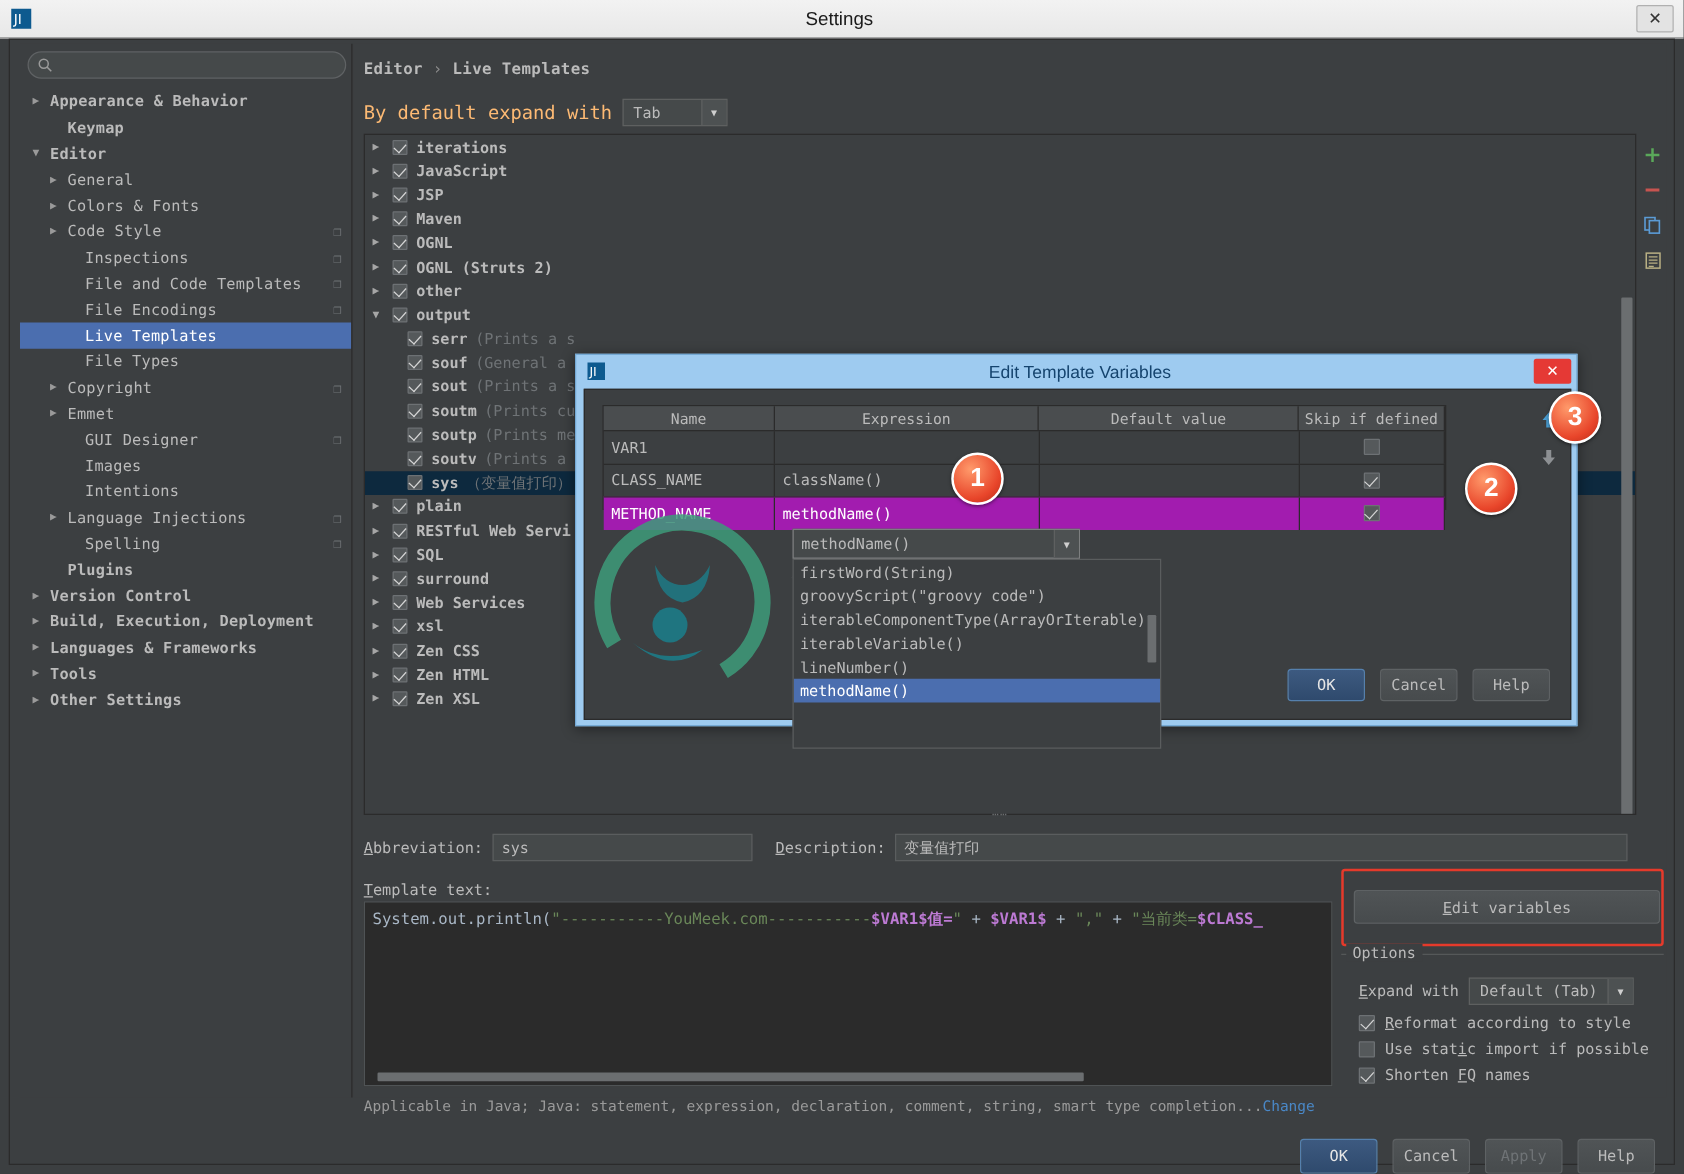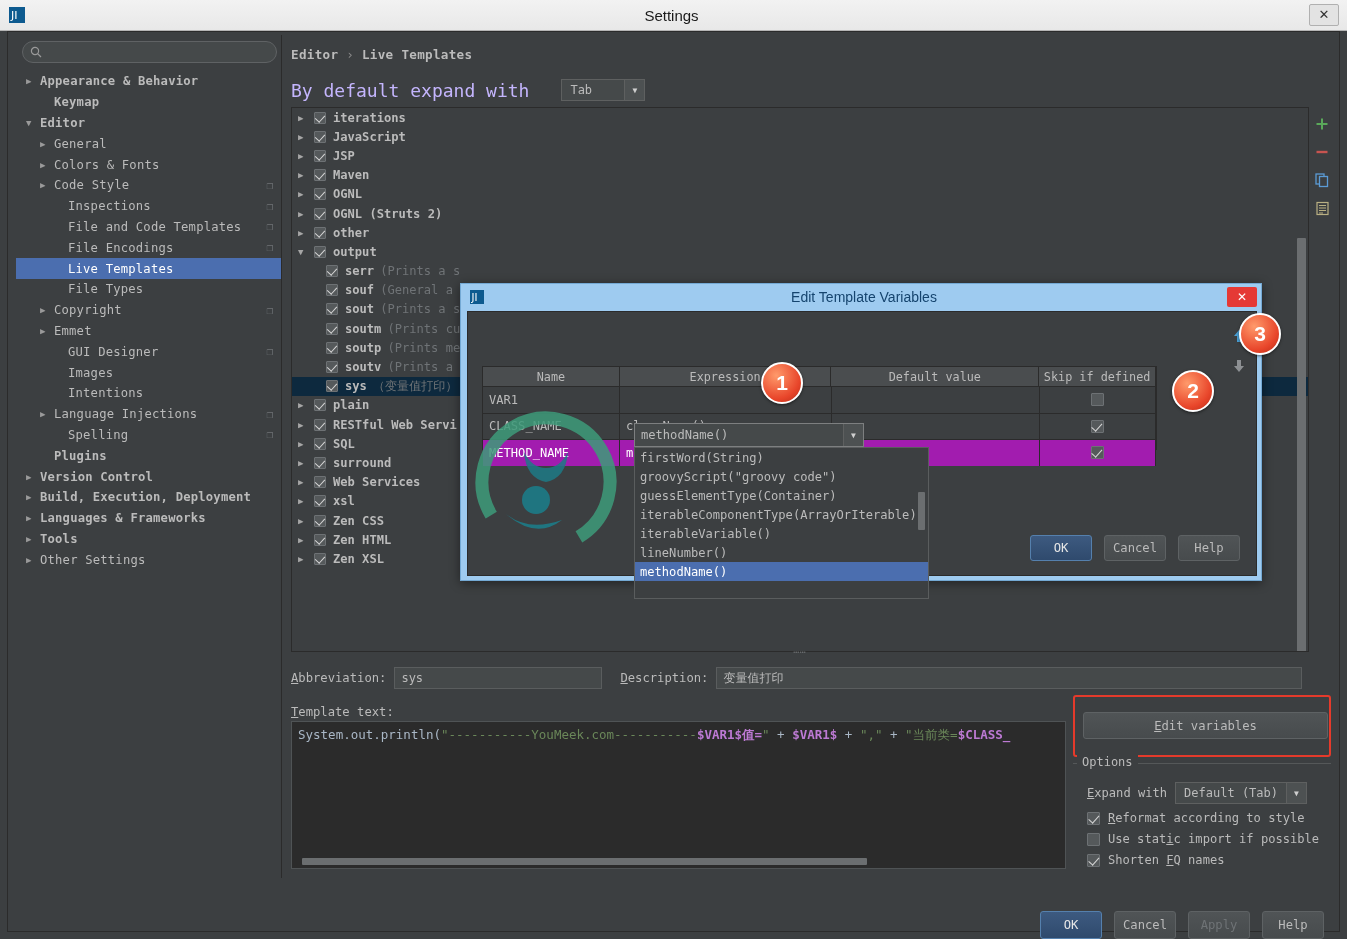--- a/index.html
+++ b/index.html
@@ -84,26 +84,25 @@
   }
   .breadcrumb {
     position: absolute; left: 8px; top: 12px;
     color: #bbbbbb; font-size: 12.6px; font-weight: bold; letter-spacing: .3px;
   }
   .breadcrumb .sep { color: #8a8a8a; font-weight: normal; }
   .expand-row {
     position: absolute; left: 8px; top: 44px;
     display: flex; align-items: center; gap: 8px;
   }
-  .expand-row .lab { color: #c4b5fd; font-size: 18px; }
+  .expand-row .lab { color: #fdba74; font-size: 15px; }
   .combo {
     display: inline-flex; align-items: center;
     height: 22px; background: #45494a;
     border: 1px solid #5e6060;
-    margin-left: 24px;
   }
   .combo .val {
     padding: 0 8px; color: #bbbbbb; font-size: 12px; min-width: 62px;
   }
   .combo .arr {
     width: 20px; height: 20px; border-left: 1px solid #5e6060;
     background: #4d5152; display: flex; align-items: center; justify-content: center;
     color: #cfcfcf; font-size: 8px;
   }
 
@@ -261,21 +260,20 @@
     background: #e53935; color: #fff; font-size: 12px;
     display: flex; align-items: center; justify-content: center; border-radius: 2px;
   }
   .modal-body {
     position: absolute; left: 6px; top: 27px; width: 790px; height: 265px;
     background: #3c3f41; border: 1px solid #2b2b2b;
   }
   .vtable {
     position: absolute; left: 14px; top: 12px; width: 675px; height: 84px;
     border: 1px solid #2b2b2b;
-    margin-top: 42px;
   }
   .vt-head { display: flex; height: 19px; background: #4a4d4f; }
   .vt-head div {
     color: #bbbbbb; font-size: 11.8px; display: flex; align-items: center; justify-content: center;
     border-right: 1px solid #2b2b2b;
   }
   .vt-row { display: flex; height: 26.5px; border-top: 1px solid #2b2b2b; }
   .vt-row > div {
     display: flex; align-items: center; border-right: 1px solid #2b2b2b;
     color: #bbbbbb; font-size: 12.1px; padding-left: 6px;
@@ -492,21 +490,21 @@
             <span class="lbl" style="font-weight: bold;">Languages &amp; Frameworks</span>
             <span class="copy-mark"></span>
           </div>
           <div class="tree-item" style="padding-left: 10px;">
             <span class="arrow">▶</span>
             <span class="lbl" style="font-weight: bold;">Tools</span>
             <span class="copy-mark"></span>
           </div>
           <div class="tree-item" style="padding-left: 10px;">
             <span class="arrow">▶</span>
-            <span class="lbl" style="font-weight: normal;">Other Settings</span>
+            <span class="lbl" style="font-weight: bold;">Other Settings</span>
             <span class="copy-mark"></span>
           </div>
         </div>
     </div>
 
     <div class="rightpane">
 
       <div class="breadcrumb">
         <span>Editor</span>
         <span class="sep">›</span>
@@ -692,20 +690,23 @@
         <div class="tinput" style="width:586px">变量值打印</div>
       </div>
 
       <div class="tmpl-label"><u>T</u>emplate text:</div>
 
       <div class="code-area">
         <div class="code-line"><span class="c-plain">System.out.println(</span><span class="c-str">"-----------YouMeek.com-----------</span><span class="c-var">$VAR1$值=</span><span class="c-str">"</span><span class="c-op"> + </span><span class="c-var">$VAR1$</span><span class="c-op"> + </span><span class="c-str">","</span><span class="c-op"> + </span><span class="c-str">"当前类=</span><span class="c-var">$CLASS_</span></div>
         <div class="hscroll"></div>
       </div>
 
+      <div class="applicable">
+        <span>Applicable in Java; Java: statement, expression, declaration, comment, string, smart type completion...</span><a href="#">Change</a>
+      </div>
 
       <div class="optcol">
         <div class="editvars-wrap">
           <div class="redbox"></div>
           <div class="btn editvars-btn">
             <u>E</u>
               <span>dit variables</span>
           </div>
         </div>
 
@@ -799,21 +800,20 @@
 
       <div class="expr-editor">
         <span class="ev">methodName()</span>
         <span class="ea">▼</span>
       </div>
 
       <div class="dropdown">
         <div id="dd-items">
             <div class="dd-item">firstWord(String)</div>
             <div class="dd-item">groovyScript("groovy code")</div>
-            <div class="dd-item">guessElementType(Container)</div>
             <div class="dd-item">iterableComponentType(ArrayOrIterable)</div>
             <div class="dd-item">iterableVariable()</div>
             <div class="dd-item">lineNumber()</div>
             <div class="dd-item sel">methodName()</div>
           </div>
         <div class="dd-scroll"></div>
       </div>
 
       <div class="updown">
         <div>

